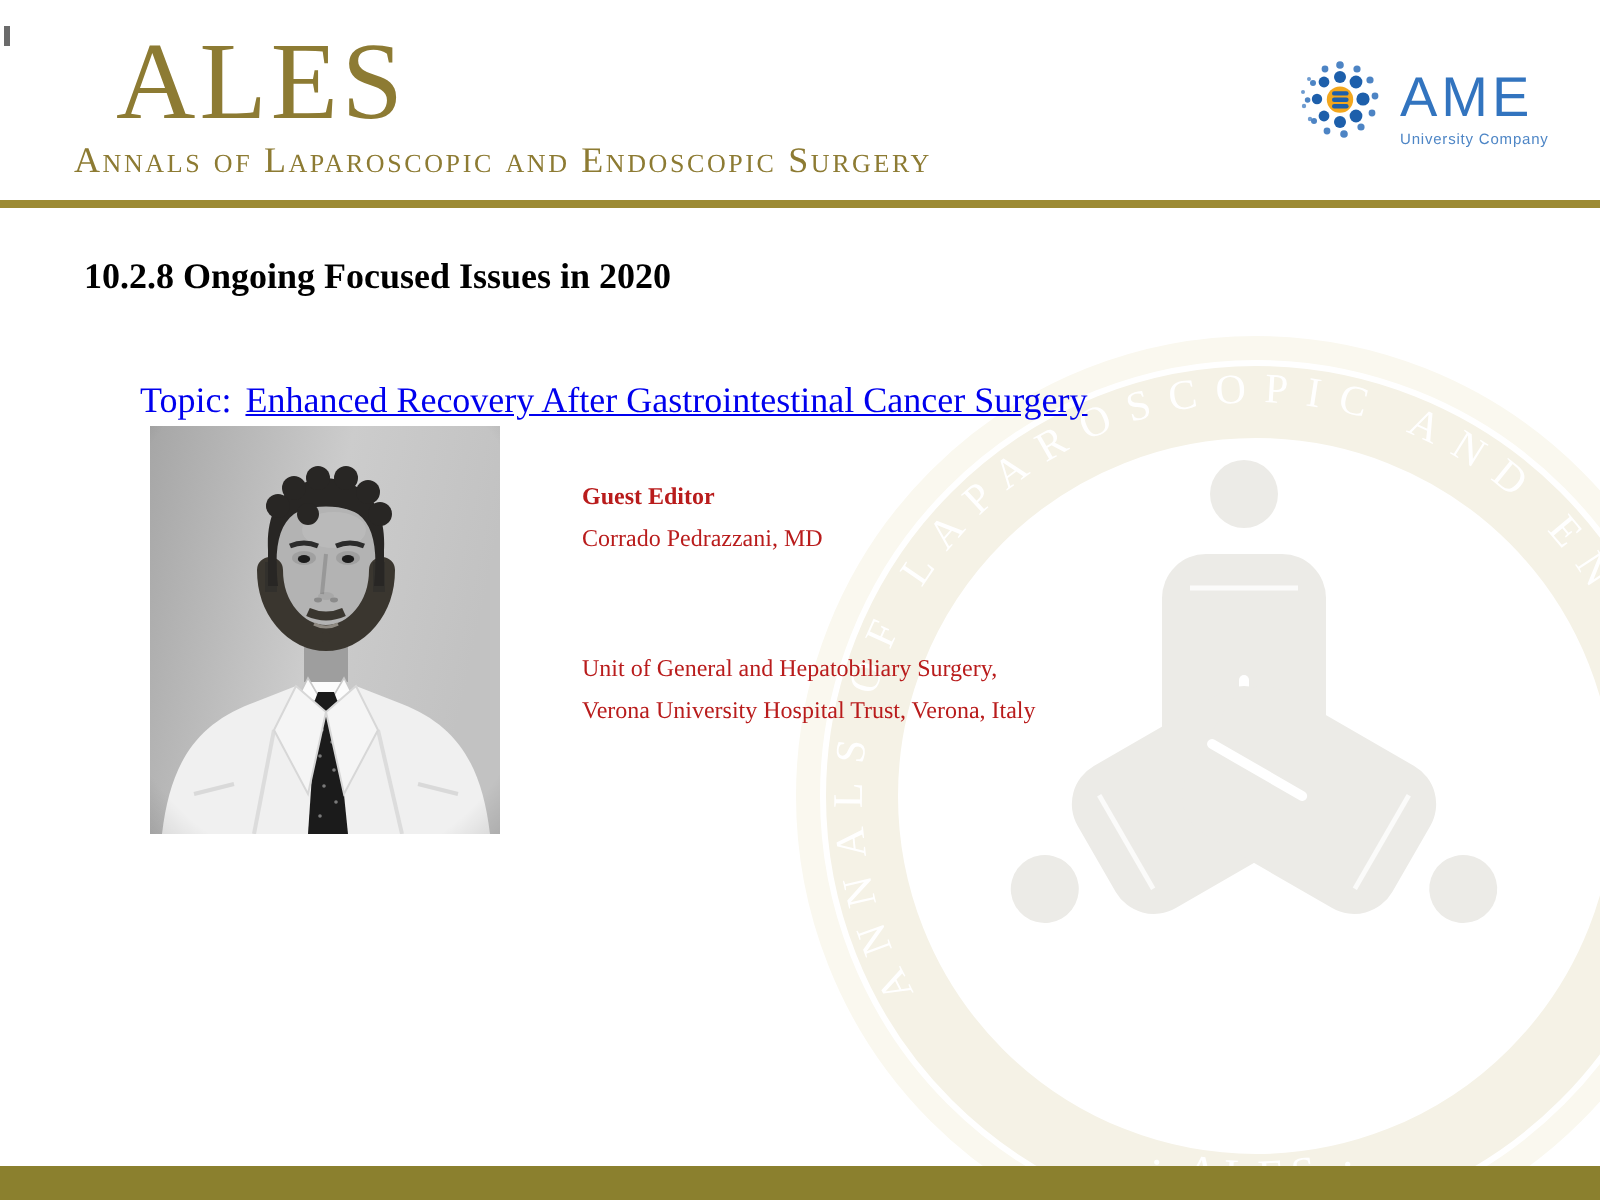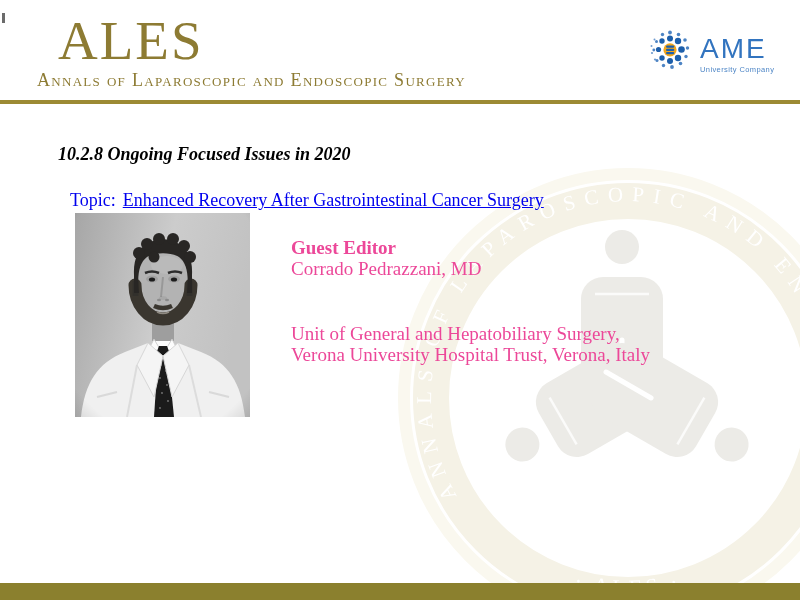--- a/index.html
+++ b/index.html
@@ -32,28 +32,28 @@
   }
   .ame-logo{position:absolute; left:647px; top:26px; z-index:2; display:flex; align-items:flex-end;}
   .ame-globe{width:48px; height:48px; flex:0 0 auto;}
   .ame-textcol{margin-left:5px; padding-top:6px; font-family:"Liberation Sans","DejaVu Sans",sans-serif;}
   .ame-name{font-size:28px; line-height:1; letter-spacing:2px; color:var(--ame-blue,#3274bf); font-weight:400;}
   .ame-tagline{font-size:7.5px; letter-spacing:.4px; color:#4e86c6; margin-top:2px;}
   .gold-rule{position:absolute; left:0; top:100px; width:800px; height:4px; background:var(--rule-gold,#9c8a34); z-index:2;}
   .edge-mark{position:absolute; left:2px; top:13px; width:3px; height:10px; background:#6b6b6b; z-index:2;}
   
   .section-title{
-    position:absolute; left:42px; top:128px; margin:16px; z-index:2;
-    font-size:18px; font-weight:bold; color:var(--text-black,#000);font-style:italic;
+    position:absolute; left:42px; top:128px; margin:0; z-index:2;
+    font-size:18px; font-weight:bold; color:var(--text-black,#000);
   }
   .topic-line{position:absolute; left:70px; top:190px; margin:0; z-index:2; font-size:18px; font-weight:normal;}
   .topic-label{color:var(--link-blue,#0000ee); margin-right:7px;}
   .topic-link{color:var(--link-blue,#0000ee); text-decoration:underline; cursor:pointer;}
   .photo{position:absolute; left:75px; top:213px; width:175px; height:204px; z-index:2;}
-  .editor-info{position:absolute; left:291px; top:238px; z-index:2; font-size:19px; line-height:20.5px; color:#ec4899;}
+  .editor-info{position:absolute; left:291px; top:238px; z-index:2; font-size:12px; line-height:20.5px; color:#b91c1c;}
   .editor-role{font-weight:bold;}
   .editor-affiliation{margin-top:45px;}
   
   .bottom-bar{position:absolute; left:0; top:583px; width:800px; height:17px; background:var(--bar-gold,#8b802e); z-index:3;}
 </style>
 </head>
 <body>
 
 <div class="slide">
 

